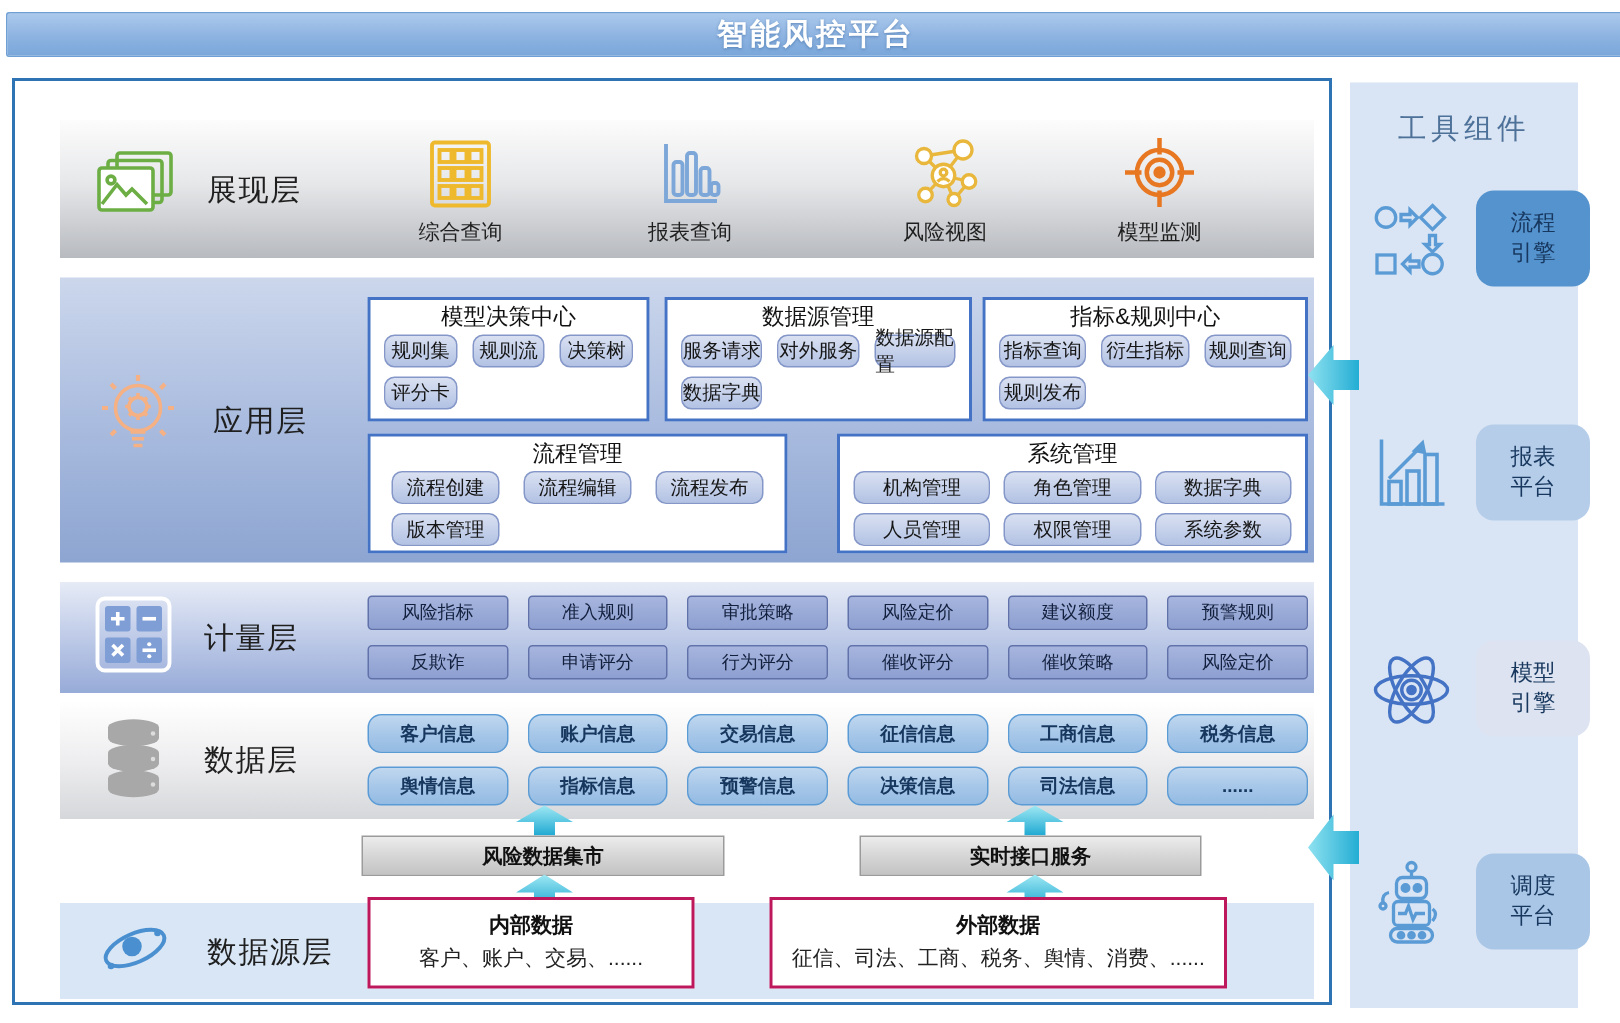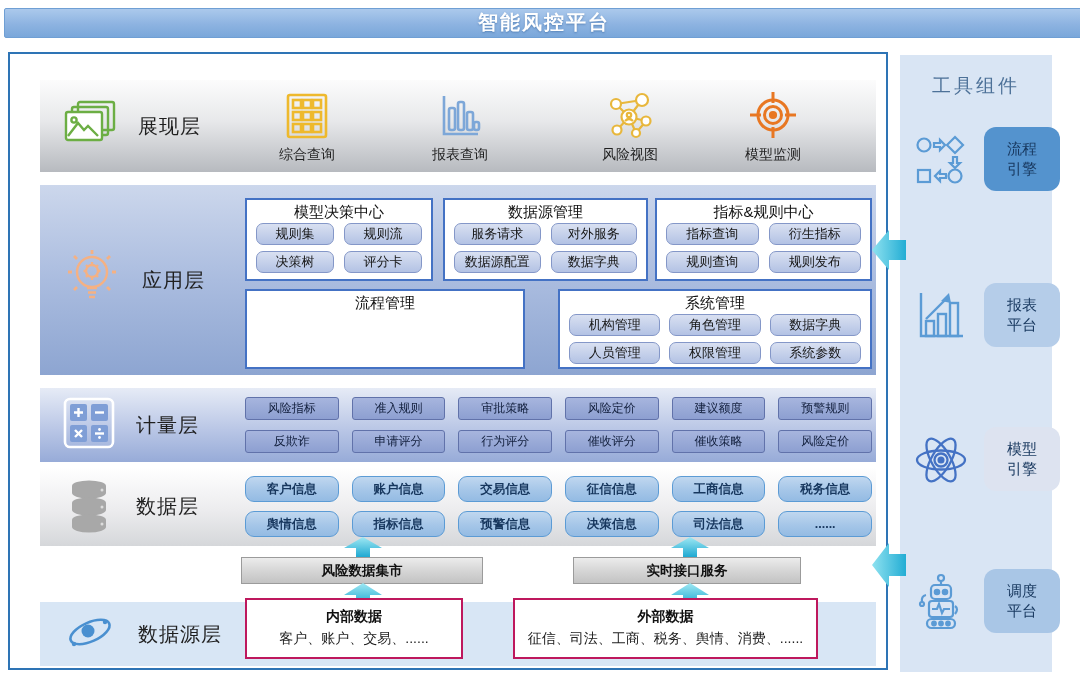--- a/index.html
+++ b/index.html
@@ -29,21 +29,21 @@
   .band-label { font-size:20px; color:#1f1f1f; letter-spacing:1px; white-space:nowrap;font-family:Liberation Mono, monospace; }
 
   
   .pres-item { position:absolute; top:8px; width:110px; text-align:center; }
   .pres-item .ic { height:52px; display:flex; align-items:flex-end; justify-content:center; }
   .pres-label { margin-top:6px; font-size:14px; color:#1f1f1f; }
 
   
   .group { position:absolute; background:#fff; border:2px solid #4472c4; }
   .group-title { text-align:center; font-size:15px; color:#111; padding-top:2px; line-height:19px; }
-  .grid2 { display:grid; grid-template-columns:1fr 1fr; gap:6px 10px; padding:2px 9px 6px;text-align:right; }
+  .grid2 { display:grid; grid-template-columns:1fr 1fr 1fr; gap:6px 10px; padding:2px 9px 6px; }
   .grid3 { display:grid; grid-template-columns:1fr 1fr 1fr; gap:6px 9px; padding:2px 9px 6px; }
   .chip-app { height:22px; display:flex; align-items:center; justify-content:center;
     font-size:13px; color:#161616; border:1px solid #8497c8; border-radius:7px;
     background:linear-gradient(180deg,#d9e0f1 0%,#c4d0ea 55%,#b3c2e4 100%); }
 
   
   .chip-grid { position:absolute; left:205px; top:9px; width:627px;
     display:grid; grid-template-columns:repeat(6,1fr); }
   .gap-meas { gap:10px 13px; }
   .gap-data { gap:9px 13px; }
@@ -217,20 +217,26 @@
         <div class="grid2">
           <div class="chip-app">指标查询</div>
           <div class="chip-app">衍生指标</div>
           <div class="chip-app">规则查询</div>
           <div class="chip-app">规则发布</div>
         </div>
       </div>
 
       <div class="group" style="left:205px; top:104px; width:280px; height:80px">
         <div class="group-title">流程管理</div>
+        <div class="grid2" style="padding:2px 14px 6px; gap:6px 16px;">
+          <div class="chip-app">流程创建</div>
+          <div class="chip-app">流程编辑</div>
+          <div class="chip-app">流程发布</div>
+          <div class="chip-app">版本管理</div>
+        </div>
       </div>
 
       <div class="group" style="left:518px; top:104px; width:314px; height:80px">
         <div class="group-title">系统管理</div>
         <div class="grid3">
           <div class="chip-app">机构管理</div>
           <div class="chip-app">角色管理</div>
           <div class="chip-app">数据字典</div>
           <div class="chip-app">人员管理</div>
           <div class="chip-app">权限管理</div>

